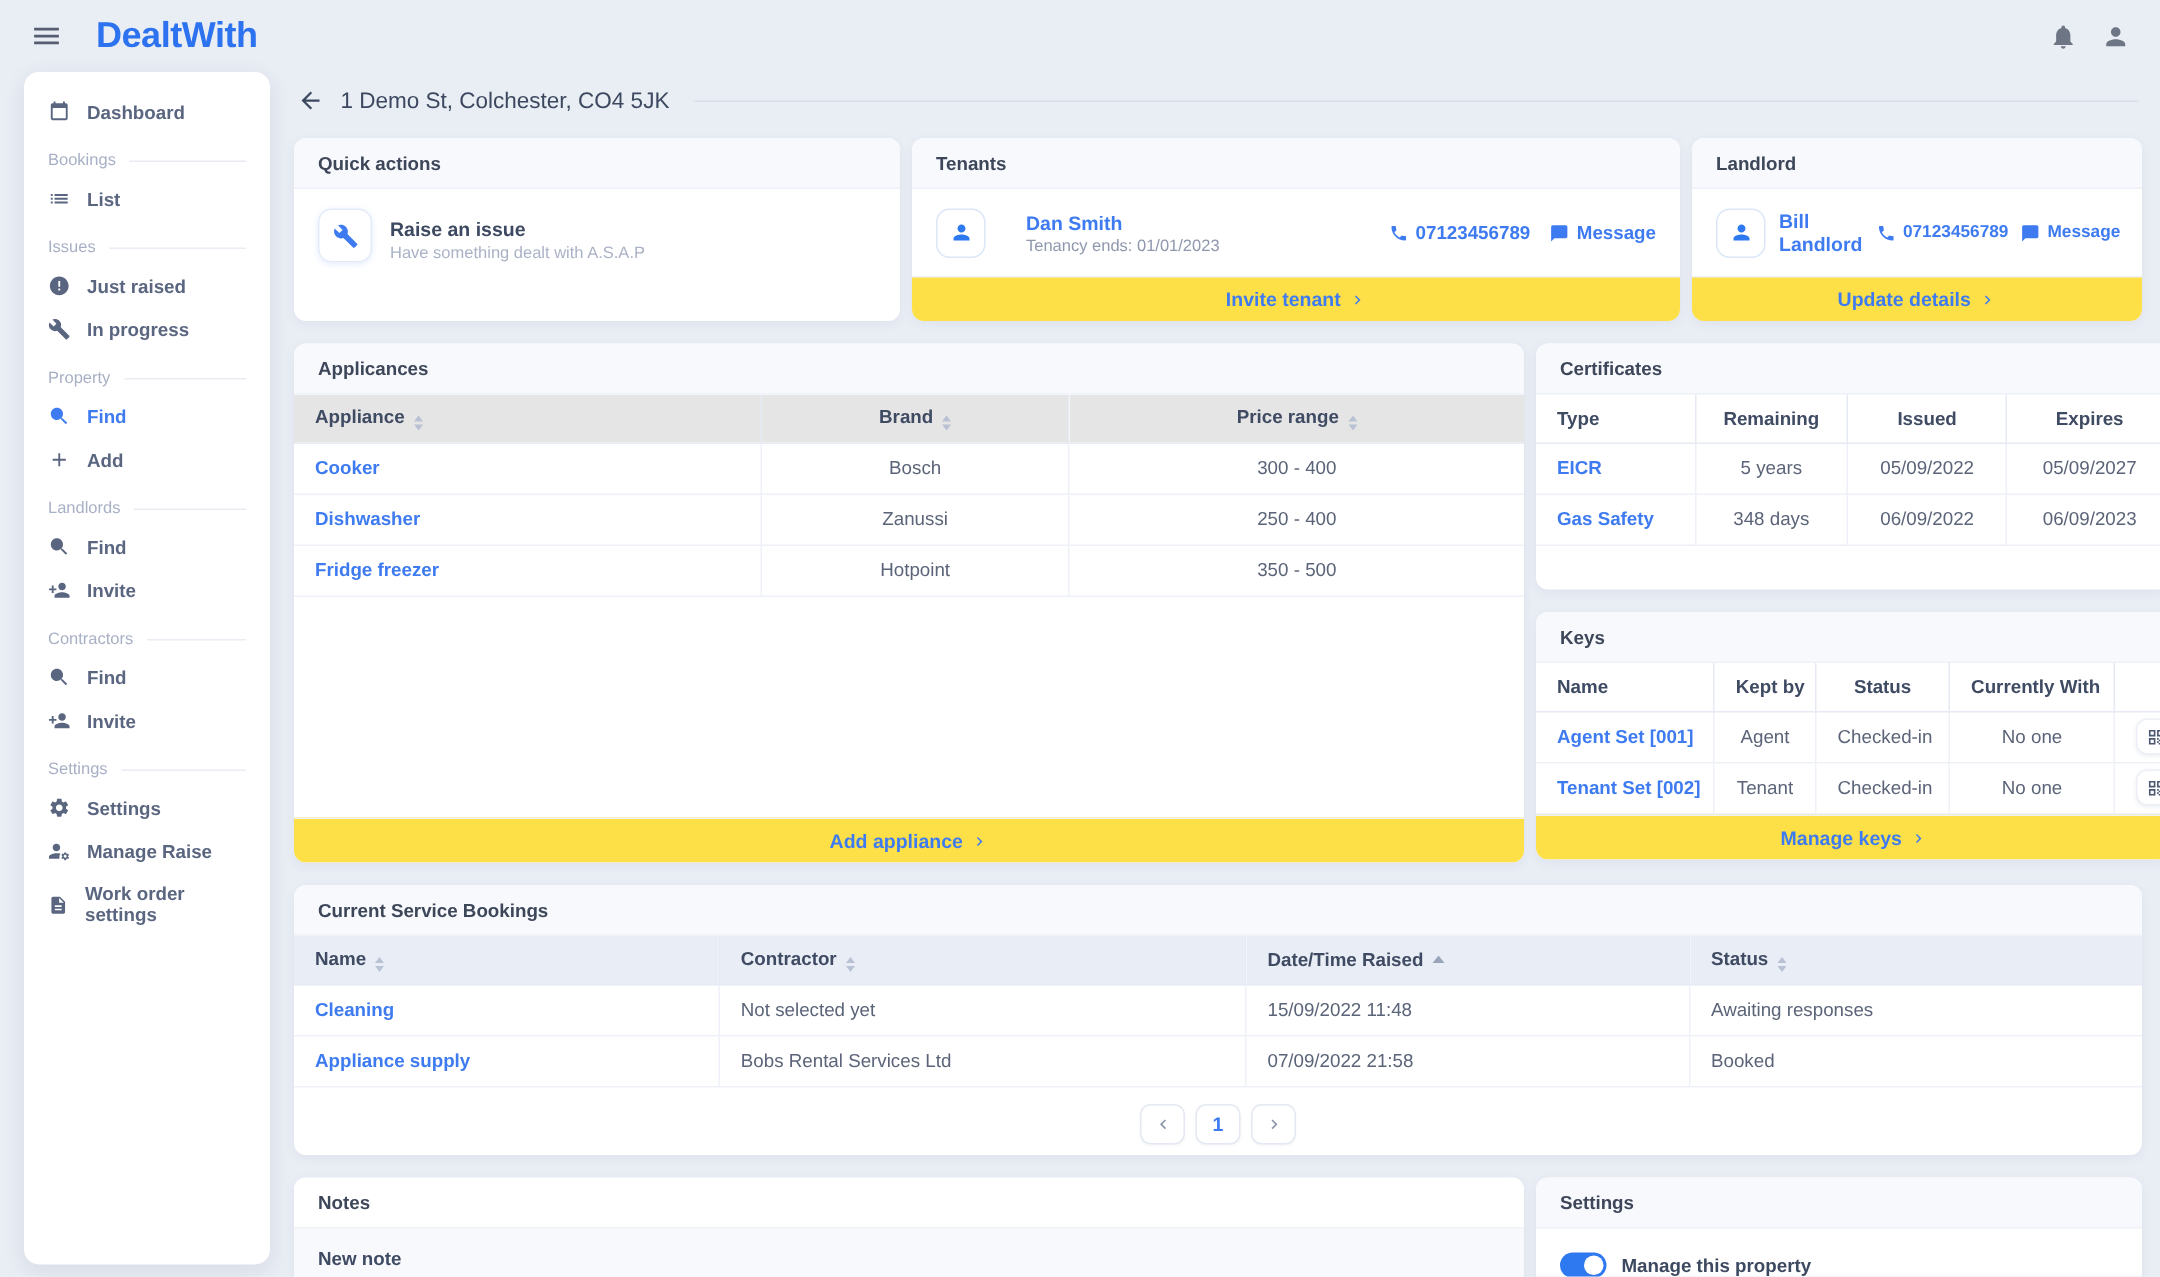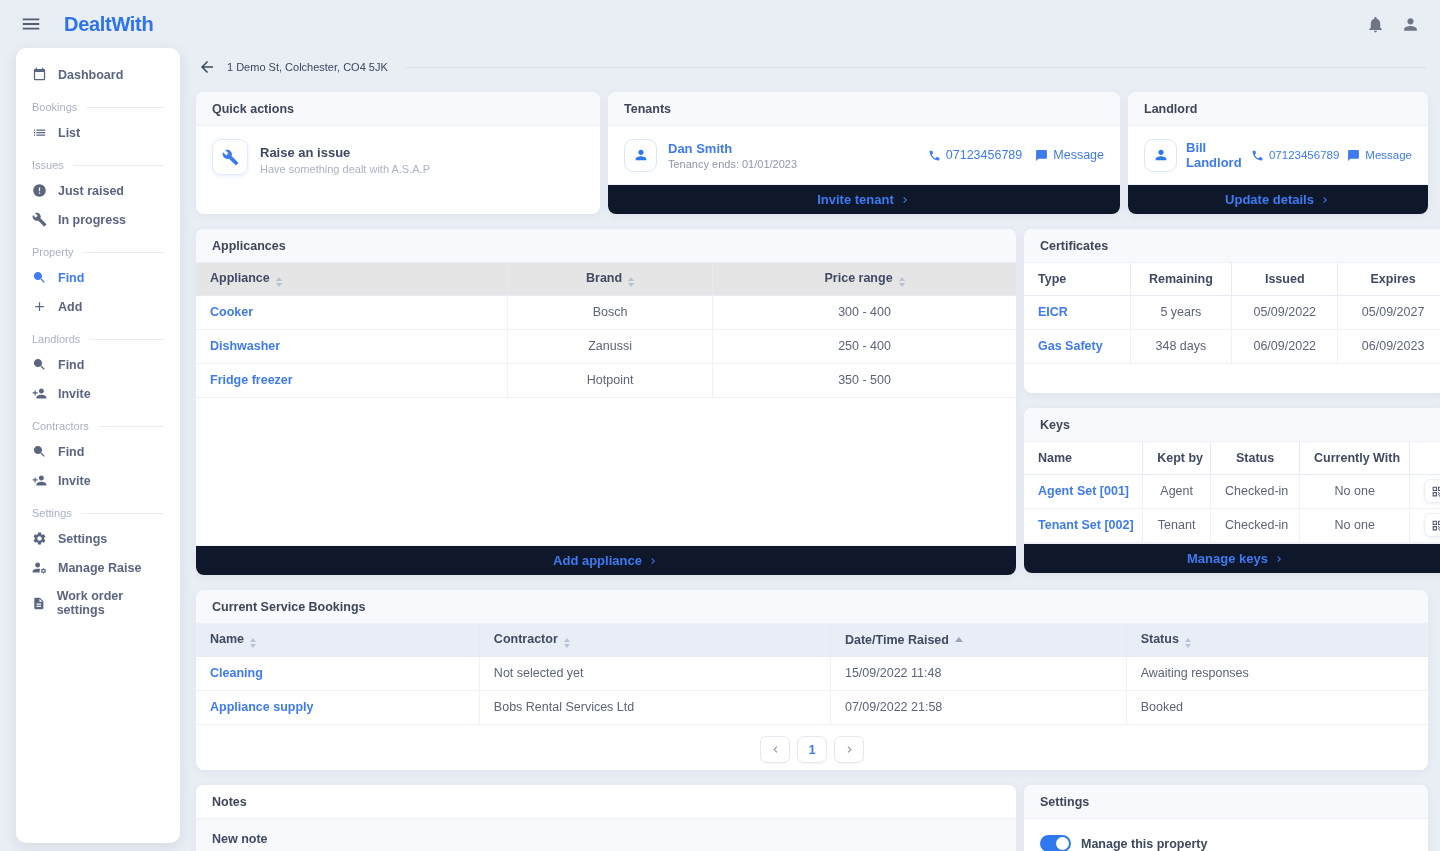--- a/index.html
+++ b/index.html
@@ -3,75 +3,75 @@
 <meta charset="utf-8">
 <style>
   *{margin:0;padding:0;box-sizing:border-box}
   html,body{width:1440px;height:851px;overflow:hidden}
   body{background:#e9edf4;font-family:"Liberation Sans",sans-serif;color:#3d4860}
   .ic{width:1em;height:1em;fill:currentColor;display:inline-block;vertical-align:middle}
 
   
   .topbar{height:48px;display:flex;align-items:center;padding:0 20px;gap:22px}
   .burger{font-size:22px;color:#555d70;cursor:pointer;display:flex}
-  .logo{font-size:20px;font-weight:800;color:#2d72ee;letter-spacing:-.3px}
+  .logo{font-size:24px;font-weight:800;color:#2d72ee;letter-spacing:-.3px}
   .top-right{margin-left:auto;display:flex;align-items:center;gap:16px;color:#6e7585;font-size:19px}
   .top-right .ic{cursor:pointer}
 
   
   .layout{display:flex;align-items:flex-start}
   .sidebar{width:164px;margin-left:16px;background:#fff;border-radius:10px;
     box-shadow:0 4px 14px rgba(50,65,110,.10);height:795px;padding:12px 0;flex:none}
   .main{flex:1;min-width:0;padding:4px 12px 0 16px}
 
   
   .sb-item{display:flex;align-items:center;gap:11px;padding:7px 16px;font-size:12.5px;
     font-weight:600;color:#5a6580;cursor:pointer}
   .sb-item .ic{font-size:15px;color:#5a6580}
   .sb-item.active,.sb-item.active .ic{color:#3e7bf0}
   .sb-label{display:flex;align-items:center;padding:12px 16px 5px;font-size:11px;color:#a8b0c5}
   .sb-label:after{content:"";flex:1;height:1px;background:#e9ecf3;margin-left:9px}
 
   
   .page-head{display:flex;align-items:center;margin:6px 2px 14px;gap:11px}
   .back{font-size:18px;color:#3c485f;display:flex;cursor:pointer}
-  .page-title{font-size:11px;font-weight:500;color:#3c485f}
+  .page-title{font-size:15px;font-weight:500;color:#3c485f}
   .page-head:after{content:"";flex:1;height:1px;background:#d8deea;margin-left:6px}
 
   
   .card{background:#fff;border-radius:8px;box-shadow:0 2px 8px rgba(60,75,120,.06);
     overflow:hidden;display:flex;flex-direction:column}
   .card-head{height:34px;flex:none;display:flex;align-items:center;padding:0 16px;
     background:#f7f9fc;border-bottom:1px solid #eef1f7;font-size:12.5px;font-weight:700;color:#3d4759}
   .card-head.plain{background:#fff}
   .card-foot{height:30px;flex:none;display:flex;align-items:center;justify-content:center;gap:5px;
-    background:#0f172a;border-top:1px solid #eef1f7;color:#3e7bf0;font-size:13px;font-weight:600;cursor:pointer}
+    background:#fde047;border-top:1px solid #eef1f7;color:#3e7bf0;font-size:13px;font-weight:600;cursor:pointer}
   .card-foot .ic{font-size:12px}
   .flex1{flex:1}
 
   .row{display:flex;gap:8px;margin-top:16px}
   .row+.row{margin-top:15px}
   .col{display:flex;flex-direction:column;gap:15px;width:424px;flex:none}
 
   
   .qa-card{width:404px;height:122px;flex:none}
   .tn-card{width:512px;height:122px;flex:none}
   .ll-card{width:300px;height:122px;flex:none}
   .qa-body{display:flex;gap:12px;padding:13px 16px;align-items:flex-end;cursor:pointer}
   .qa-icon{width:36px;height:36px;flex:none;border:1px solid #e3ebf9;border-radius:9px;display:flex;
     align-items:center;justify-content:center;color:#3e7bf0;font-size:17px;box-shadow:0 1px 4px rgba(62,123,240,.15)}
   .qa-title{font-size:13px;font-weight:700;color:#3d4960;padding-top:1px}
   .qa-sub{font-size:11px;color:#aab2c5;margin-top:3px}
-  .person-body{flex:1;display:flex;align-items:center;padding:0 16px;gap:11px}
+  .person-body{flex:1;display:flex;align-items:center;padding:0 16px;gap:27px}
   .avatar{width:33px;height:33px;flex:none;border:1px solid #dbe6f8;border-radius:9px;display:flex;
     align-items:center;justify-content:center;color:#2e78f0;font-size:16px}
   .p-name{font-size:13px;font-weight:700;color:#3e7bf0;cursor:pointer}
   .p-sub{font-size:11px;color:#8e97ad;margin-top:2px}
   .contact{margin-left:auto;display:flex;align-items:center;gap:13px}
-  .contact a{display:flex;align-items:center;gap:5px;color:#3e7bf0;font-size:12.5px;font-weight:400;
+  .contact a{display:flex;align-items:center;gap:5px;color:#3e7bf0;font-size:12.5px;font-weight:700;
     text-decoration:none;white-space:nowrap}
   .contact .ic{font-size:13px}
 
   
   .ap-card{width:820px;height:346px;flex:none}
   .ct-card{height:164px}
   .ky-card{height:165px}
 
   
   table{width:100%;border-collapse:collapse;font-size:12.5px;table-layout:fixed}

